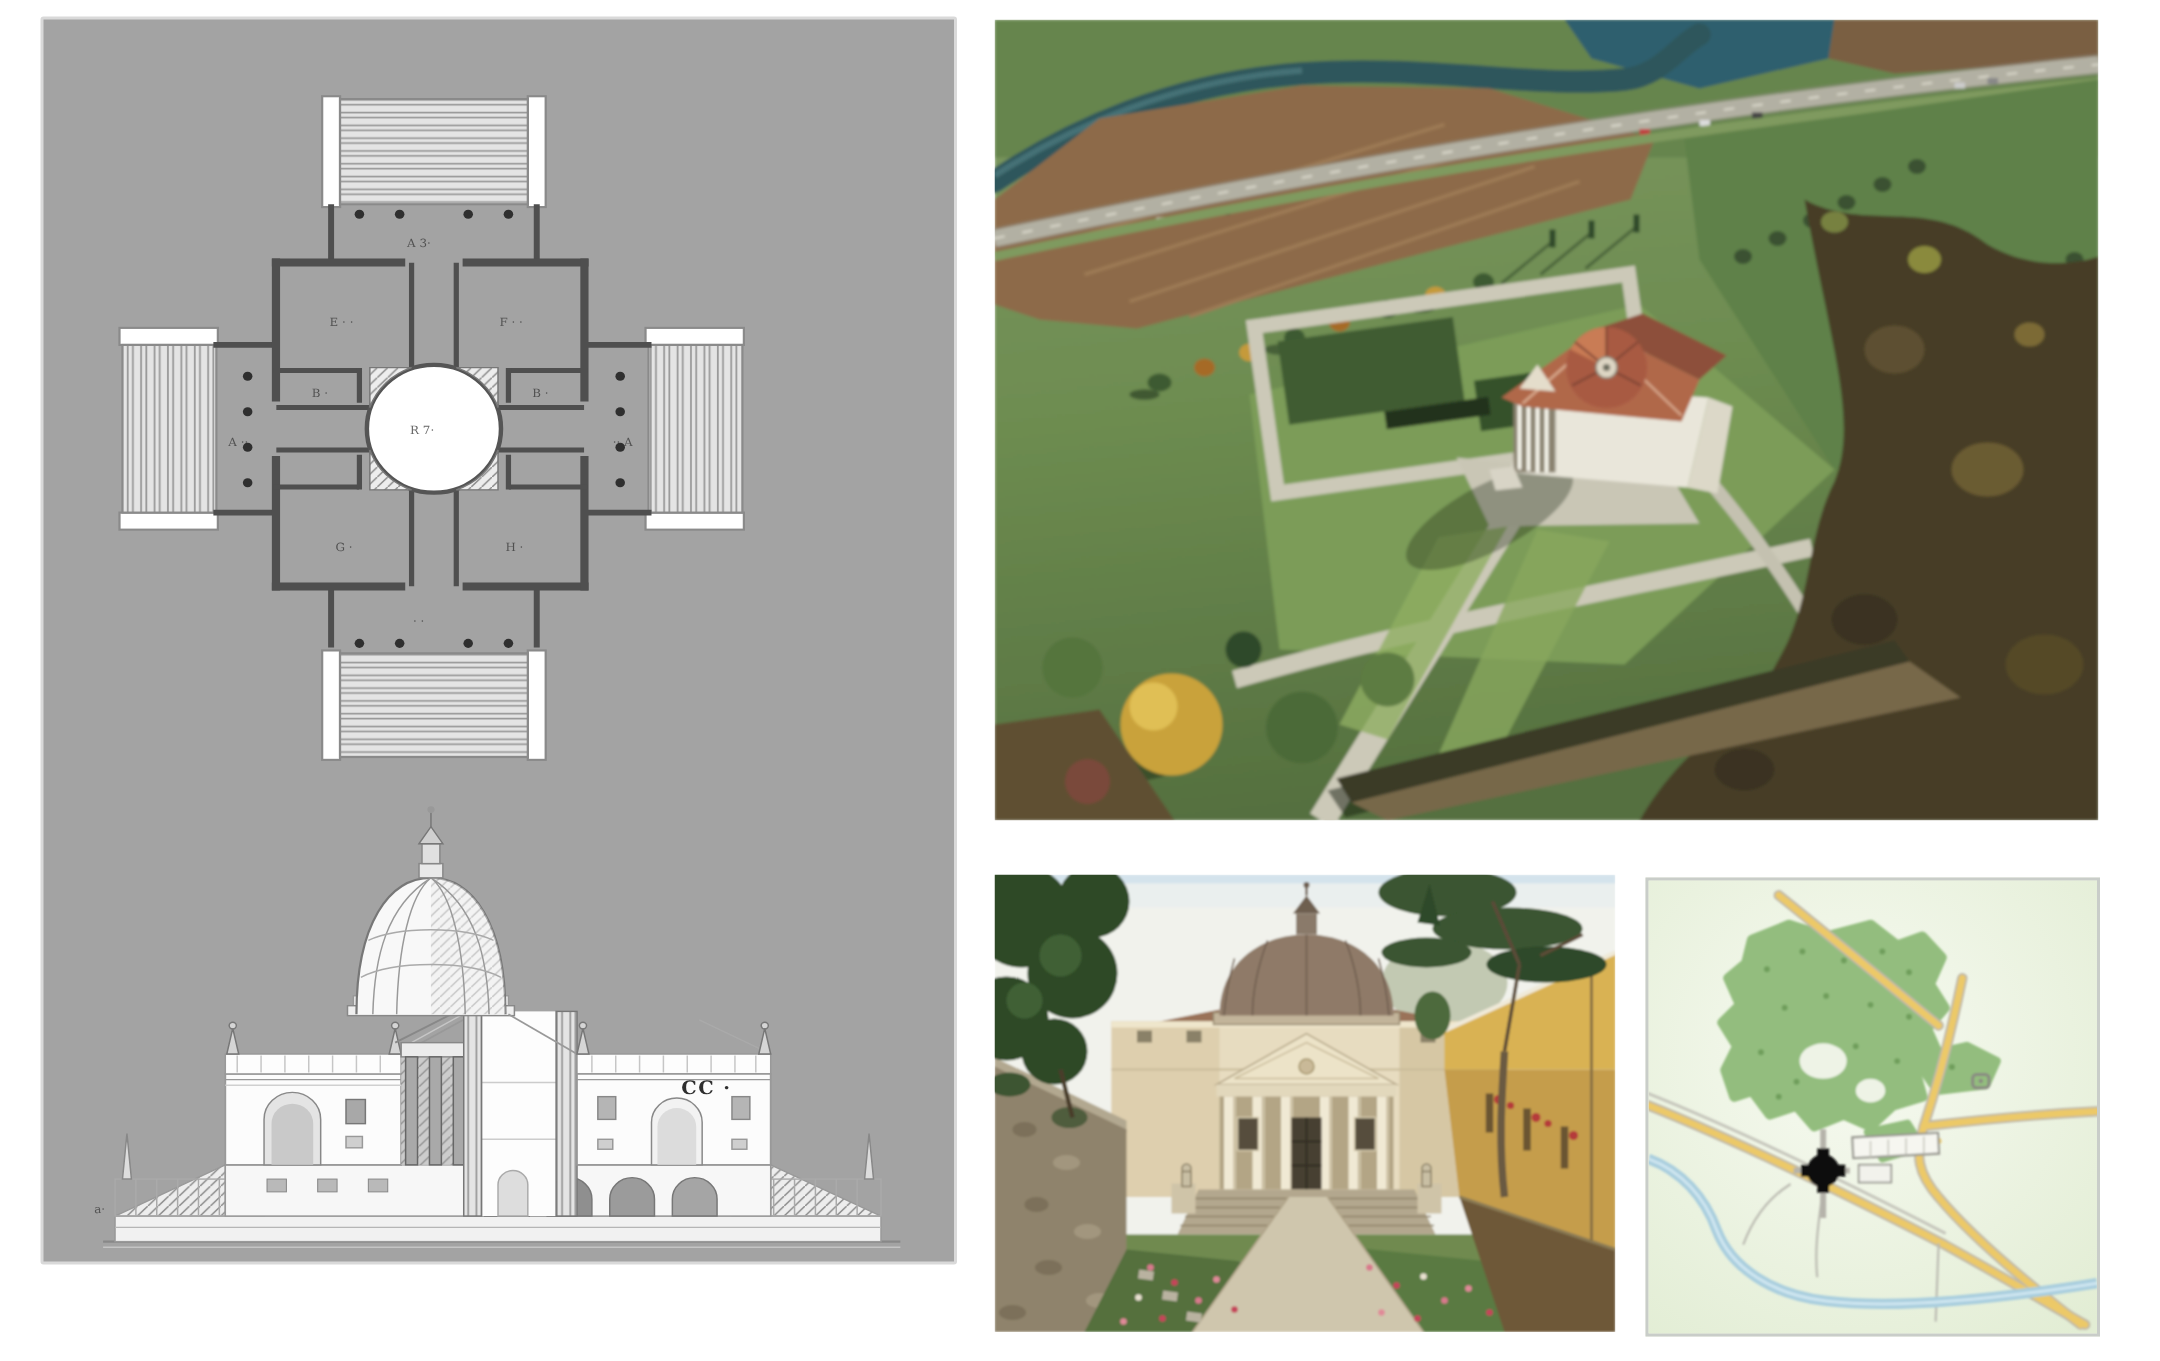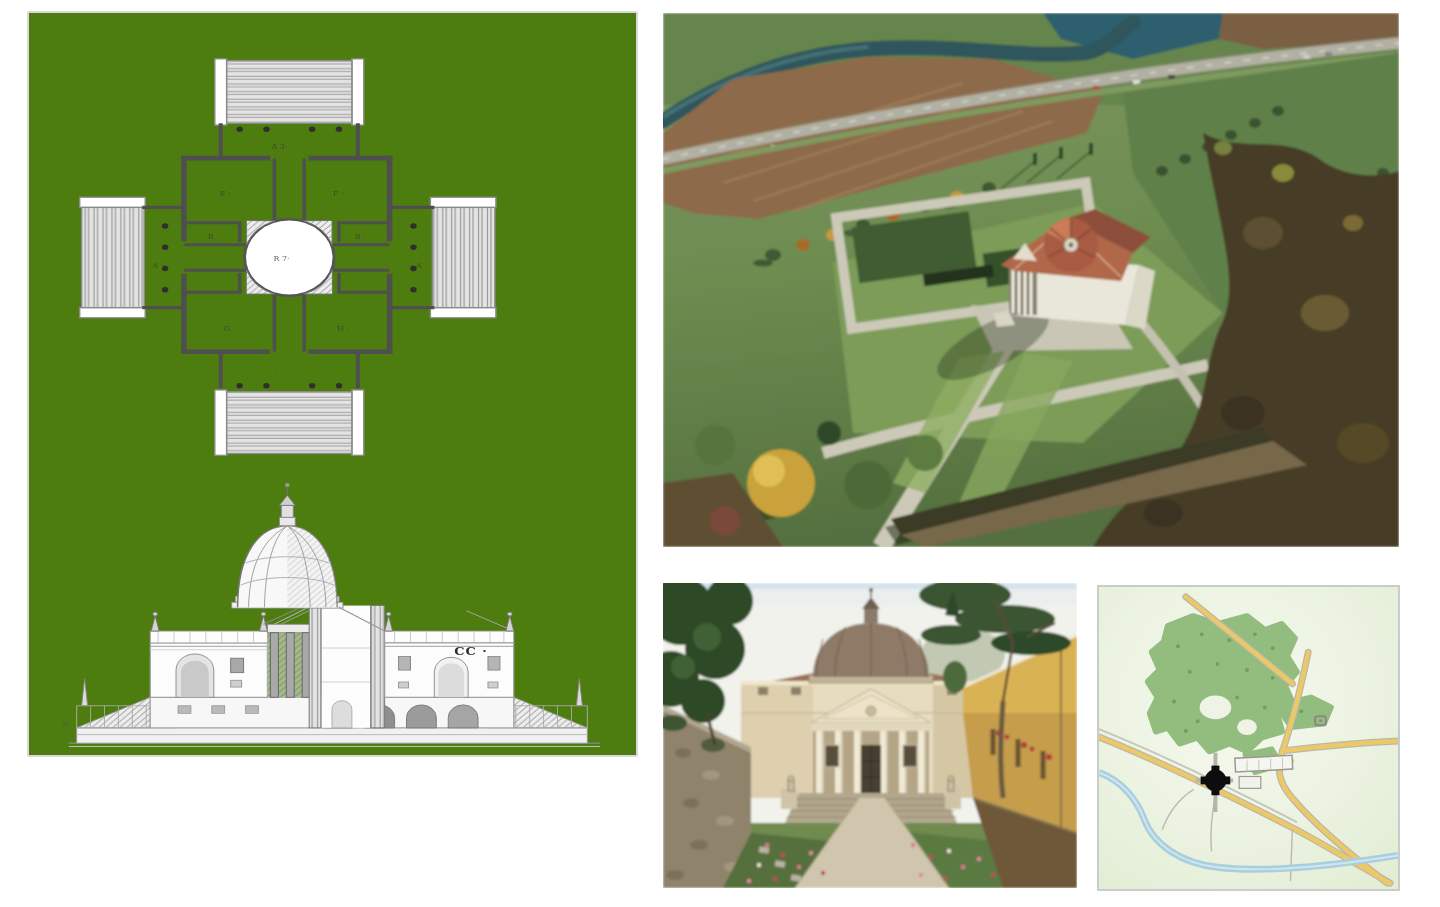--- a/index.html
+++ b/index.html
@@ -1,19 +1,19 @@
 <!DOCTYPE html>
 <html style="--frame: #d9d9d9; --map-frame: #c9cdc9; --plan-ink: #4f4f4f; --engraving-ink: #8a8a8a; --label-ink: #3c3c3c; --river: #2f575c; --soil: #8d6a4a; --road: #b2b0a3; --grass-light: #7d9862; --grass-mid: #6d8c50; --grass-dark: #55703f; --field-green: #5e8148; --lawn: #7c9c58; --tree-dark: #3a5130; --tree-autumn: #c9a23b; --wood-brown: #473d27; --path-stone: #ccc9b8; --hedge: #3f5c33; --villa-white: #e9e6da; --roof-red: #b0674a; --dome-red: #a85a42; --sky: #f1f2ec; --cream: #e7dcc0; --fac-dome: #8f7a68; --ochre: #c59d4b; --stone: #8f836c; --gravel: #cfc6ad; --bed: #546f3e; --flower: #d8798c; --map-bg: #eef4e2; --forest: #93bd7e; --road-yellow: #ecc968; --stream: #a9cede; --map-ink: #9a9a92; --villa-black: #0c0c0c;"><head>
 <meta charset="utf-8">
 <style>
   html,body{margin:0;padding:0}
   body{width:1440px;height:907px;background:#fff;position:relative;overflow:hidden;
        font-family:"DejaVu Sans", sans-serif}
   .panel{position:absolute;margin:0;padding:0}
-  #p-drawing{left:27px;top:11px;width:611px;height:746px;background:#4d7c0f;
+  #p-drawing{left:27px;top:11px;width:611px;height:832px;background:#a3a3a3;
              border:2px solid var(--frame,#d9d9d9);border-radius:2px;box-sizing:border-box}
   #p-aerial{left:663px;top:13px;width:736px;height:534px;overflow:hidden}
   #p-facade{left:663px;top:583px;width:414px;height:305px;overflow:hidden}
   #p-map{left:1097px;top:585px;width:303px;height:306px;box-sizing:border-box;
          border:2px solid var(--map-frame,#c9cdc9);background:var(--map-bg,#eef4e2);overflow:hidden}
   svg{display:block;width:100%;height:100%}
   .plan-label{font-family:"DejaVu Serif",serif;font-size:8px;fill:var(--label-ink,#3c3c3c);opacity:.8}
   .sec-label{font-family:"DejaVu Serif",serif;font-size:13px;font-weight:bold;
              letter-spacing:1px;fill:#2e2e2e}
   .sec-label-sm{font-family:"DejaVu Serif",serif;font-size:8px;fill:#555}

